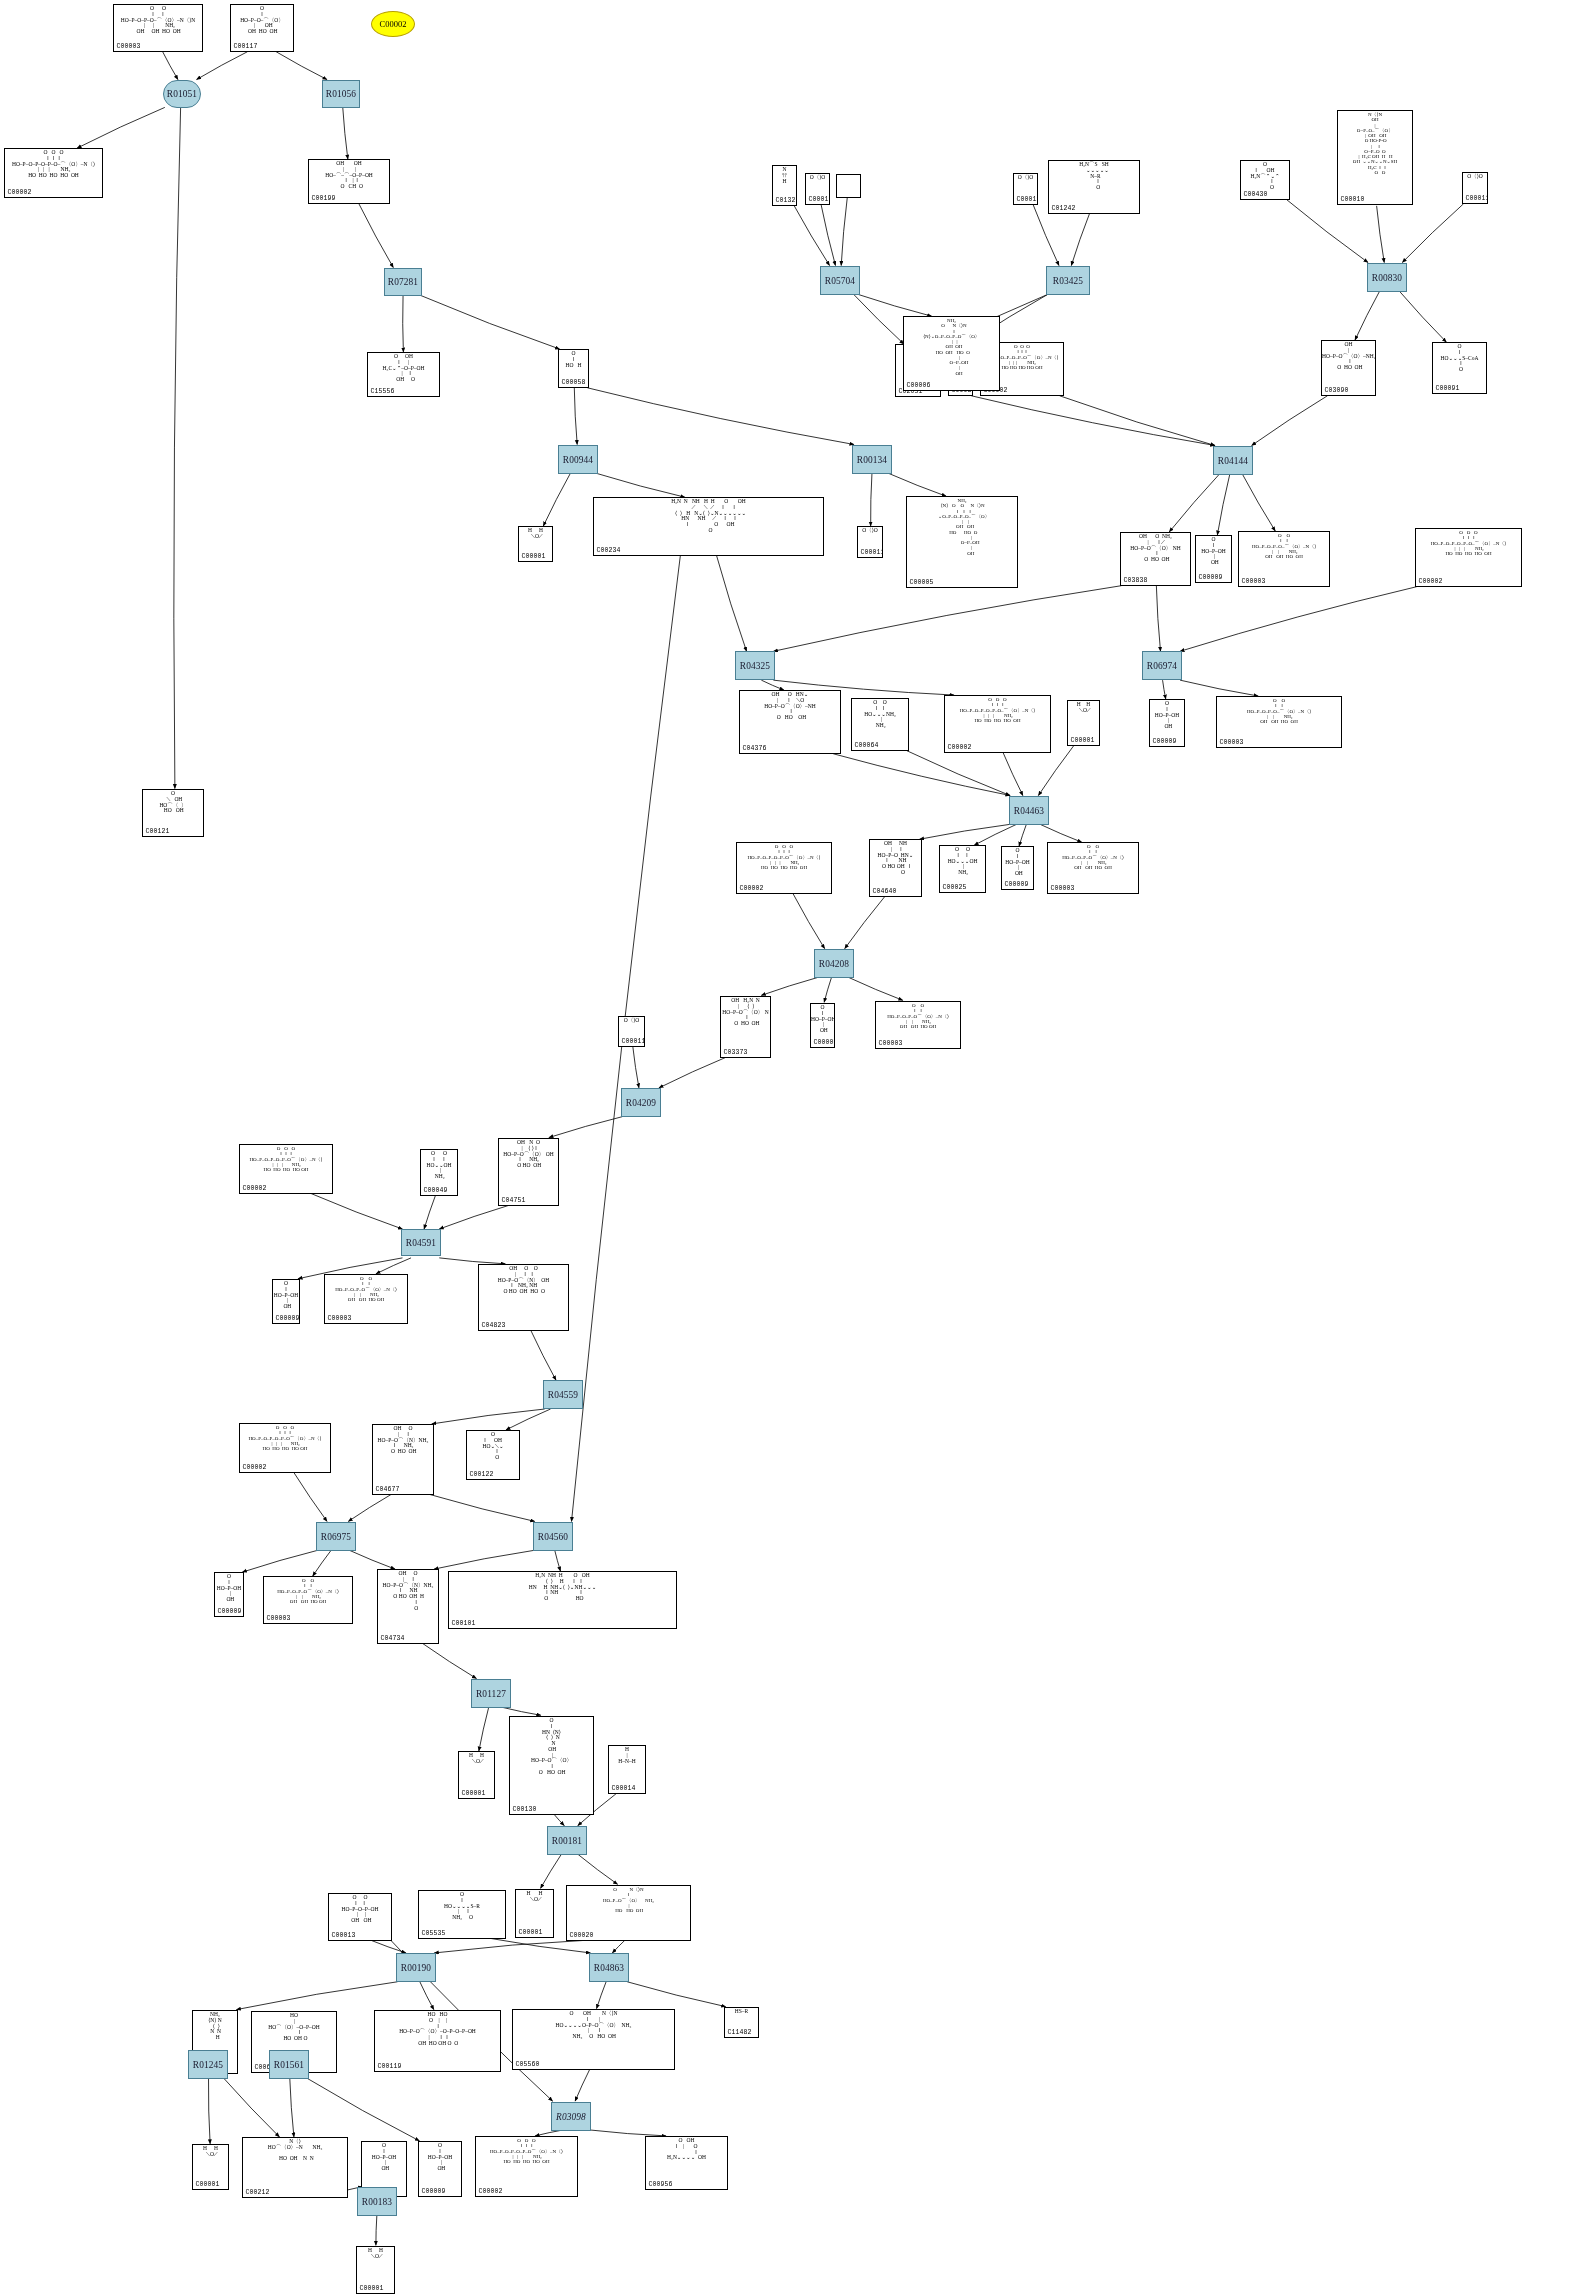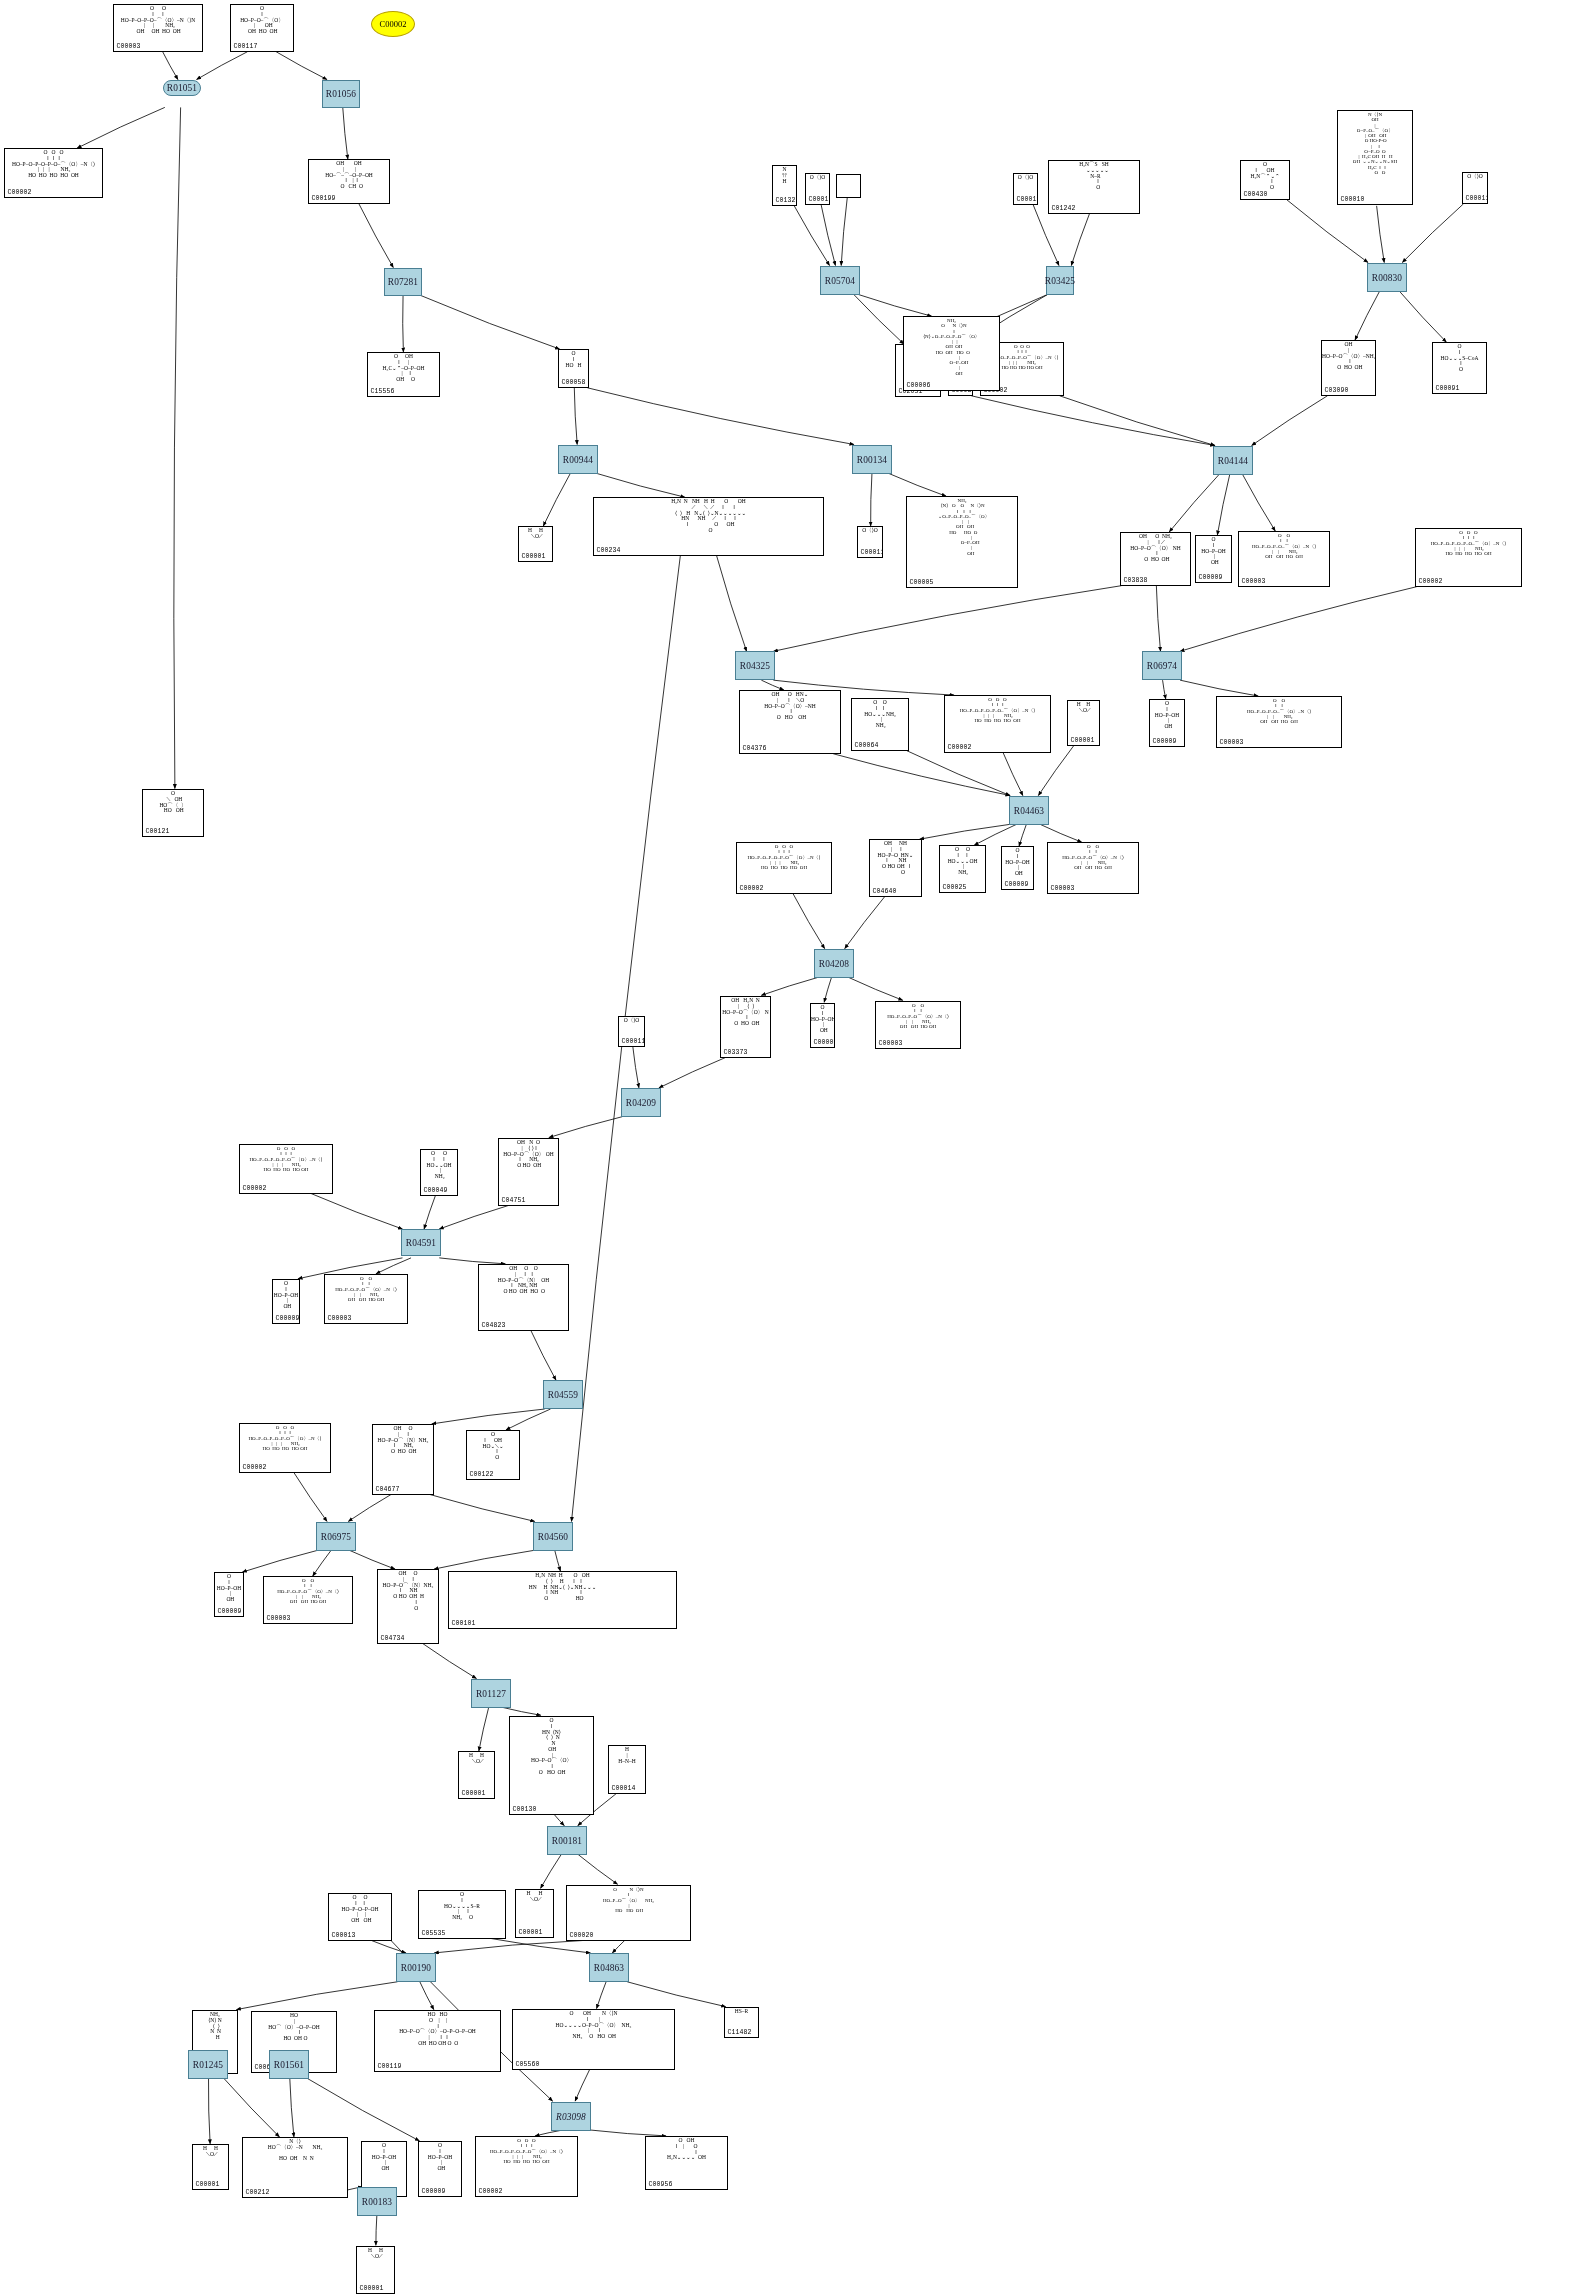--- a/index.html
+++ b/index.html
@@ -759,25 +759,25 @@
   ⟍O⟋</div>
         <div class="label">C00001</div>
       </div>
       <div class="cpd" style="left: 142px; top: 789px; width: 62px; height: 48px;">
         <div class="struct" style="font-size: 5.5px;">O
   ⟍   OH
 HO⌒〈  〉
  HO   OH</div>
         <div class="label">C00121</div>
       </div>
-      <div class="rxn" style="left: 163px; top: 80px; width: 38px; height: 16px; border-radius: 14px;">R01051</div>
+      <div class="rxn" style="left: 163px; top: 80px; width: 38px; height: 28px; border-radius: 14px;">R01051</div>
       <div class="rxn" style="left: 322px; top: 80px; width: 38px; height: 28px;">R01056</div>
       <div class="rxn" style="left: 384px; top: 268px; width: 38px; height: 28px;">R07281</div>
       <div class="rxn" style="left: 820px; top: 266px; width: 40px; height: 29px;">R05704</div>
-      <div class="rxn" style="left: 1046px; top: 266px; width: 28px; height: 29px;">R03425</div>
+      <div class="rxn" style="left: 1046px; top: 266px; width: 44px; height: 29px;">R03425</div>
       <div class="rxn" style="left: 1367px; top: 263px; width: 40px; height: 29px;">R00830</div>
       <div class="rxn" style="left: 558px; top: 445px; width: 40px; height: 29px;">R00944</div>
       <div class="rxn" style="left: 852px; top: 445px; width: 40px; height: 29px;">R00134</div>
       <div class="rxn" style="left: 1213px; top: 446px; width: 40px; height: 29px;">R04144</div>
       <div class="rxn" style="left: 735px; top: 651px; width: 40px; height: 29px;">R04325</div>
       <div class="rxn" style="left: 1142px; top: 651px; width: 40px; height: 29px;">R06974</div>
       <div class="rxn" style="left: 1009px; top: 796px; width: 40px; height: 29px;">R04463</div>
       <div class="rxn" style="left: 814px; top: 949px; width: 40px; height: 29px;">R04208</div>
       <div class="rxn" style="left: 621px; top: 1088px; width: 40px; height: 29px;">R04209</div>
       <div class="rxn" style="left: 401px; top: 1229px; width: 40px; height: 27px;">R04591</div>

